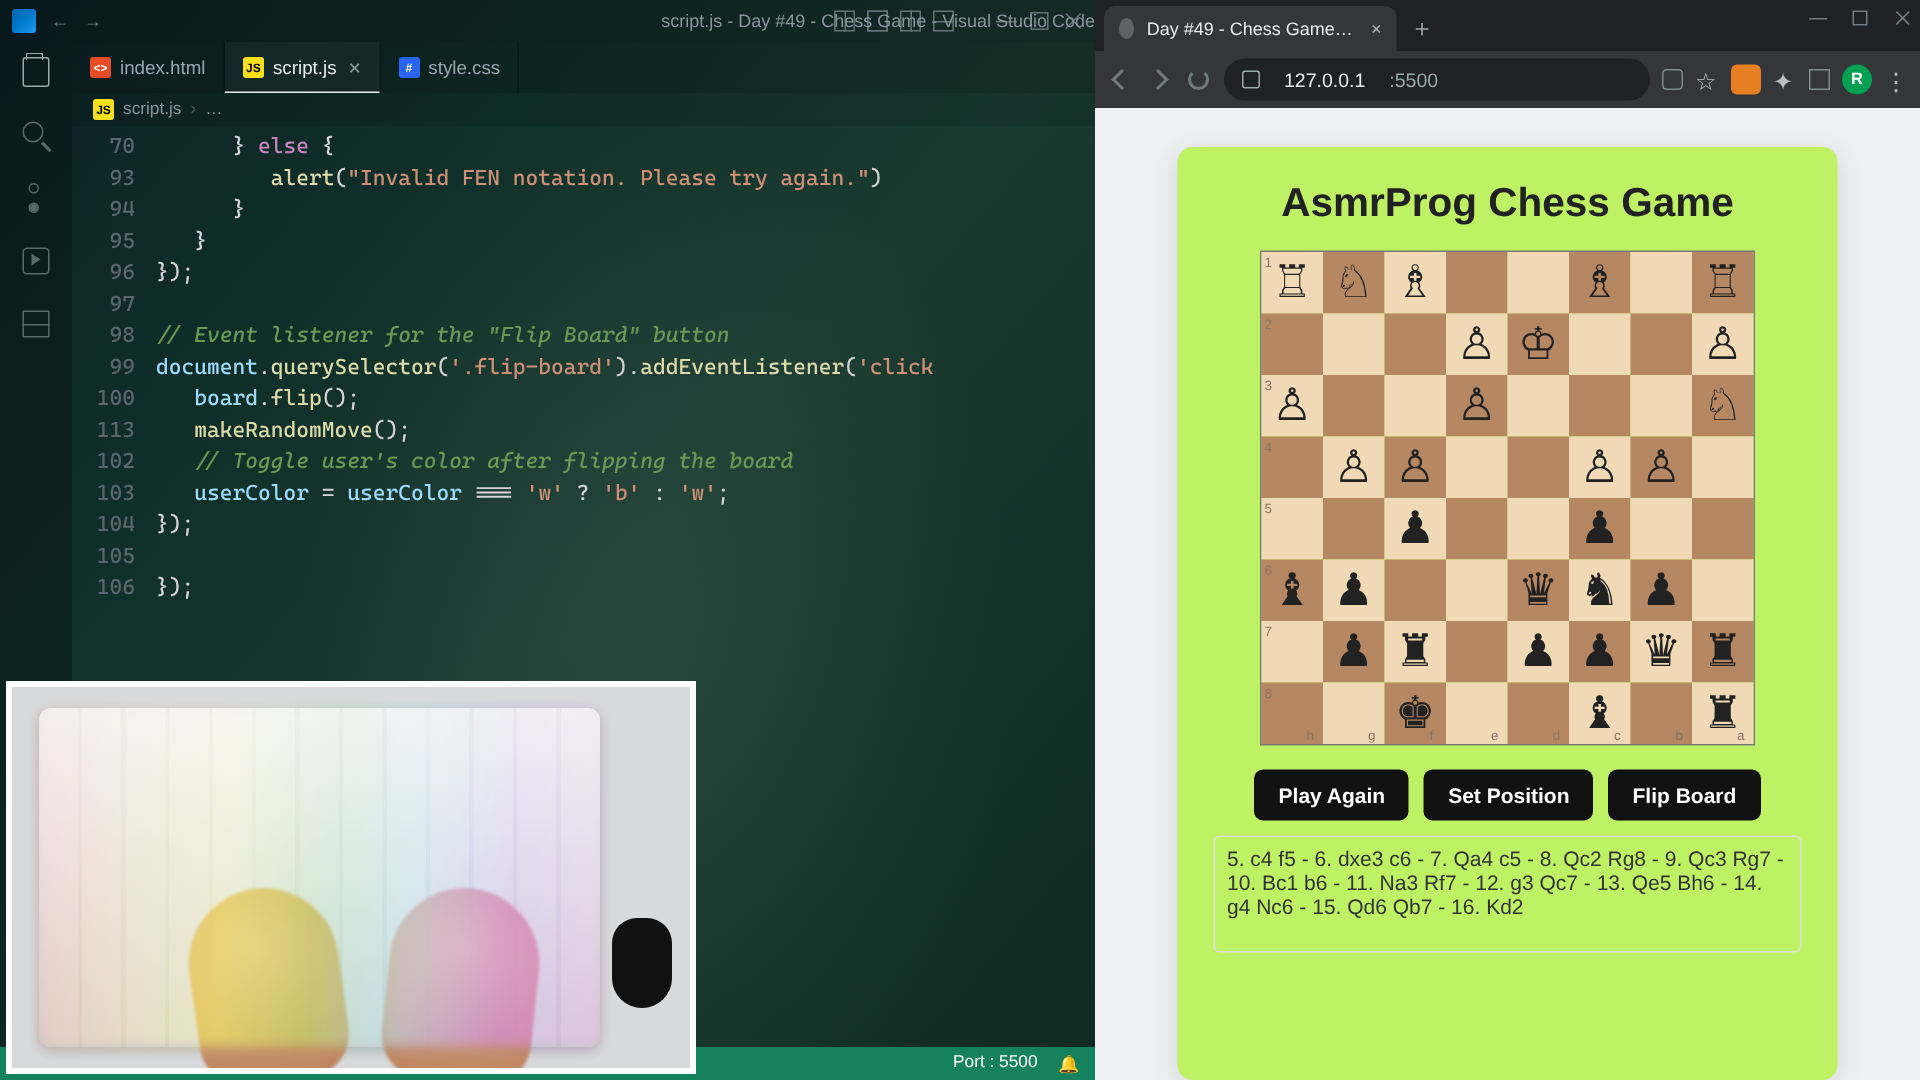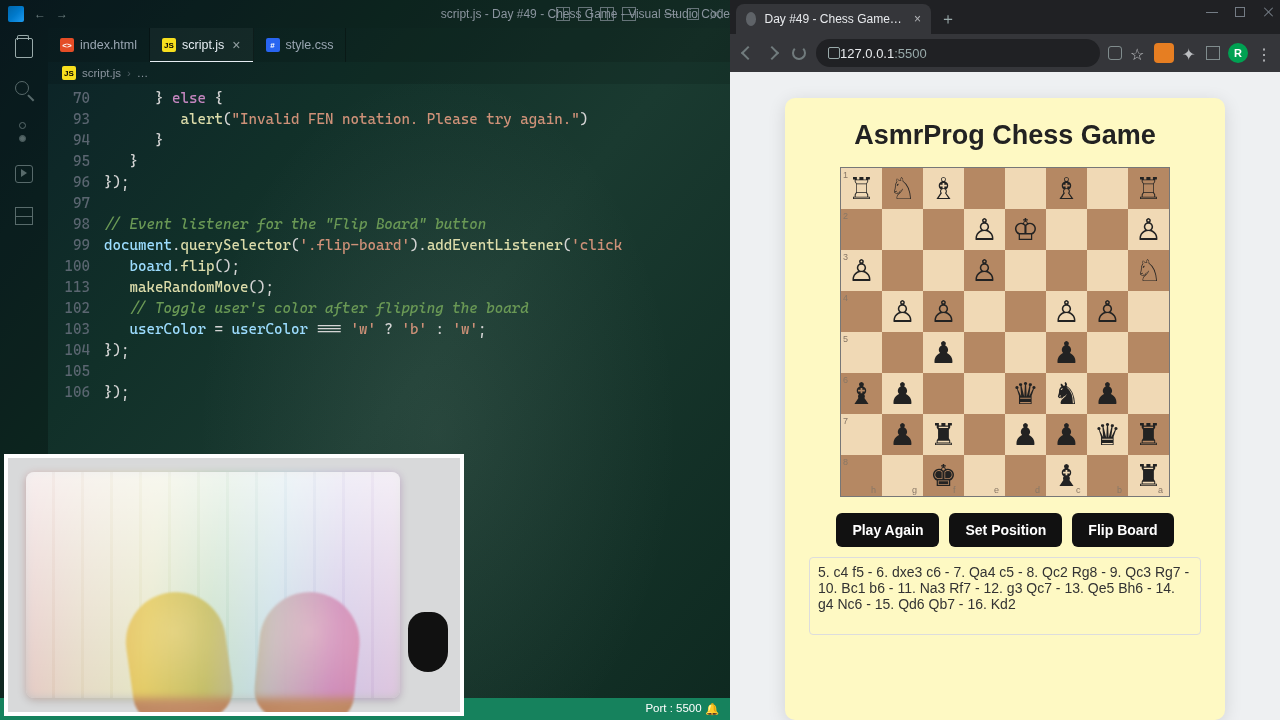--- a/index.html
+++ b/index.html
@@ -62,21 +62,21 @@
   .code { flex:1; display:flex; font-family:"Cascadia Code",Consolas,monospace; font-size:14.5px; line-height:21px; padding-top:4px; overflow:hidden;}
   .gutter { width:56px; text-align:right; color:#5b6671; padding-right:14px; user-select:none;}
   .code-lines { flex:1; white-space:pre; color:#d4d4d4; overflow:hidden;}
 
   .tok-kw{color:#c586c0;} .tok-fn{color:#dcdcaa;} .tok-str{color:#ce9178;}
   .tok-com{color:#6a9955;font-style:italic;margin-top:36px;} .tok-pun{color:#d4d4d4;}
   .tok-var{color:#9cdcfe;}
 
   .vs-status { position:absolute; left:0; right:0; bottom:0; height:22px; background:#16825d;
                color:#fff; font-size:11.5px; display:flex; align-items:center; padding:0 10px; gap:16px; z-index:2;}
-  .vs-status .right{margin-left:auto; display:flex; gap:4px;}
+  .vs-status .right{margin-left:auto; display:flex; gap:14px;}
 
   
   .keycam { position:absolute; left:4px; bottom:4px; width:460px; height:262px; background:#d8d9da;
             border:4px solid #fff; z-index:5; overflow:hidden;}
   .keycam::before{content:"";position:absolute;inset:14px 60px 14px 18px;
     background:
       linear-gradient(180deg,rgba(255,255,255,.3),rgba(0,0,0,.15)),
       repeating-linear-gradient(90deg,#e7e7e7 0 26px,#dcdcdc 26px 29px),
       repeating-linear-gradient(0deg,#e7e7e7 0 26px,#dcdcdc 26px 29px);
     border-radius:8px; box-shadow:0 2px 8px rgba(0,0,0,.25);}
@@ -98,29 +98,29 @@
   .br-tab .x{opacity:.7;margin-left:4px;}
   .br-newtab{width:26px;height:26px;display:flex;align-items:center;justify-content:center;color:#9aa;margin-left:4px;margin-bottom:2px;}
   .br-winbtns{position:absolute;right:6px;top:6px;display:flex;gap:16px;}
   .br-winbtns span{width:12px;height:12px;position:relative;display:block;opacity:.8;}
 
   .br-toolbar{height:38px;background:#35363a;display:flex;align-items:center;gap:8px;padding:0 8px;}
   .nav-ico{width:18px;height:18px;position:relative;opacity:.6;}
   .arrow-l::before,.arrow-r::before{content:"";position:absolute;top:4px;width:8px;height:8px;border-left:2px solid #9aa;border-bottom:2px solid #9aa;}
   .arrow-l::before{left:5px;transform:rotate(45deg);} .arrow-r::before{left:3px;transform:rotate(-135deg);}
   .reload::before{content:"";position:absolute;inset:2px;border:2px solid #9aa;border-radius:50%;border-top-color:transparent;}
-  .omnibox{flex:1;height:28px;background:#202124;border-radius:14px;display:flex;align-items:center;padding:0 12px;font-size:13px;color:#9aa;gap:0;}
+  .omnibox{flex:1;height:28px;background:#202124;border-radius:14px;display:flex;align-items:center;padding:0 12px;font-size:13px;color:#9aa;gap:16px;}
   .omnibox .secure{width:12px;height:12px;border:1.5px solid #9aa;border-radius:2px;position:relative;}
   .omnibox .url{color:#e8eaed;} .omnibox .port{color:#9aa;}
   .tb-ico{width:16px;height:16px;opacity:.75;}
   .ext-badge{width:20px;height:20px;border-radius:50%;background:#00a152;color:#fff;font-size:11px;font-weight:600;display:flex;align-items:center;justify-content:center;}
   .fox-badge{width:20px;height:20px;border-radius:4px;background:#e67e22;}
 
   .br-page{position:absolute;top:72px;bottom:0;left:0;right:0;background:#eef0f2;display:flex;justify-content:center;padding-top:26px;overflow:hidden;}
-  .app-card{width:440px;background:#fef9c3;border-radius:10px;box-shadow:0 4px 18px rgba(0,0,0,.12);padding:22px 24px 20px;color:#222;}
+  .app-card{width:440px;background:#bef264;border-radius:10px;box-shadow:0 4px 18px rgba(0,0,0,.12);padding:22px 24px 20px;color:#222;}
   .app-card h1{font-size:27px;font-weight:700;text-align:center;margin-bottom:16px;font-family:"Segoe UI",sans-serif;}
 
   .board{width:330px;height:330px;margin:0 auto;border:1px solid #777;position:relative;display:grid;grid-template-columns:repeat(8,1fr);grid-template-rows:repeat(8,1fr);}
   .sq{display:flex;align-items:center;justify-content:center;font-size:30px;line-height:1;}
   .light{background:#f0d9b5;} .dark{background:#b58863;}
   .rank-lbl{position:absolute;left:2px;font-size:9px;color:#876;}
   .file-lbl{position:absolute;bottom:1px;font-size:9px;color:#876;}
 
   .btn-row{display:flex;gap:10px;justify-content:center;margin:16px 0 10px;}
   .btn{background:#111;color:#fff;border:none;border-radius:6px;padding:9px 16px;font-size:14px;font-weight:600;cursor:pointer;}

